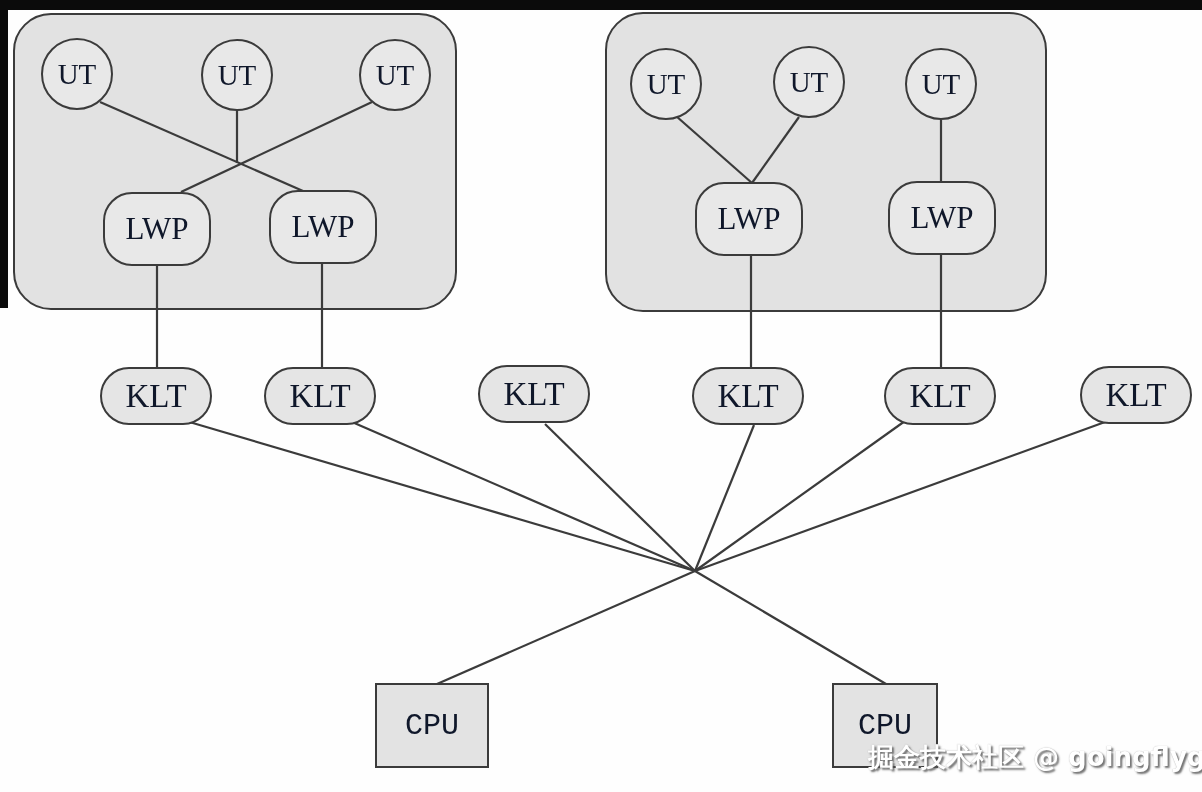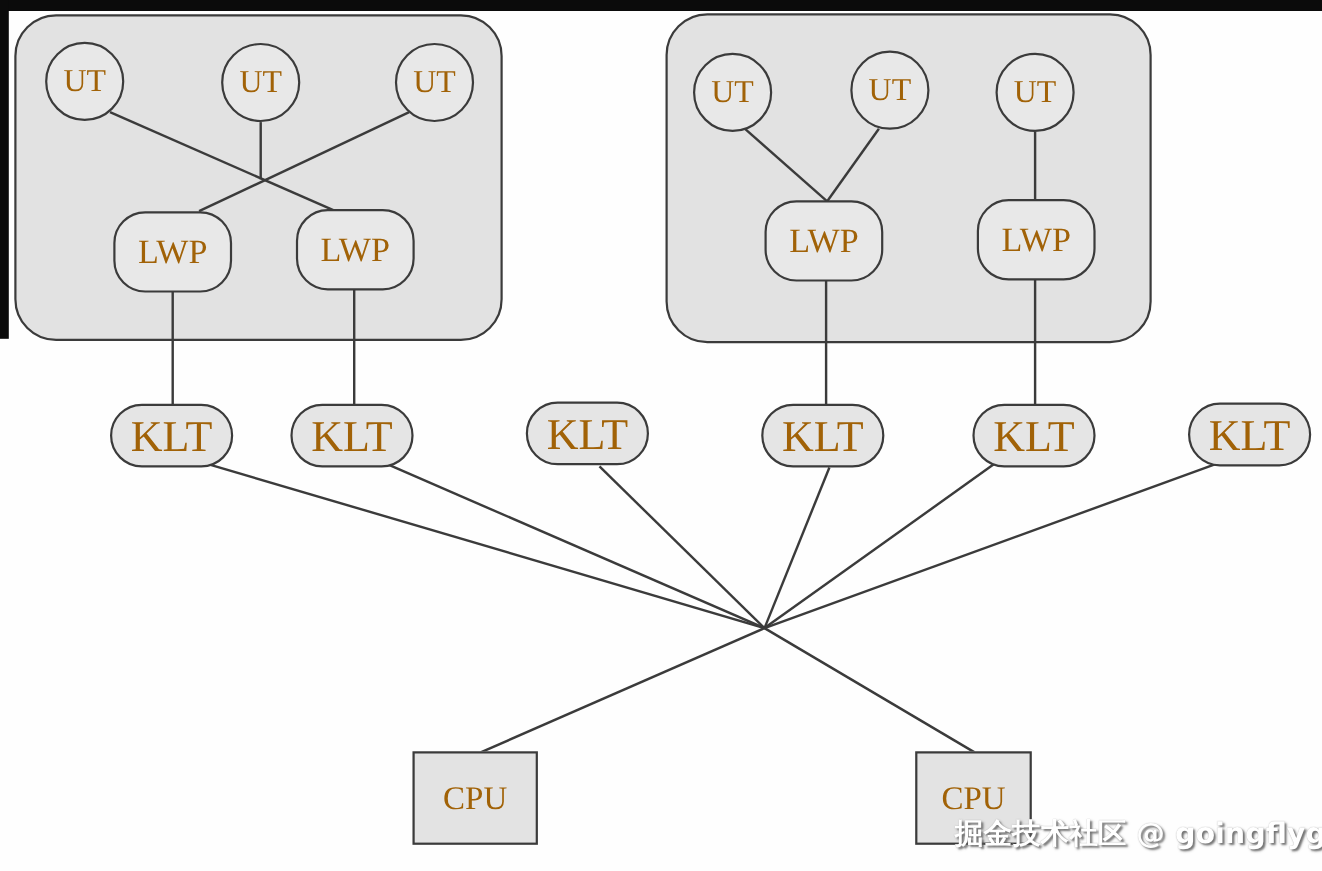--- a/index.html
+++ b/index.html
@@ -40,43 +40,44 @@
     width: 1202px; height: 792px;
   }
   .node {
     position: absolute;
     box-sizing: border-box;
     display: flex;
     align-items: center;
     justify-content: center;
     background: #e8e8e8;
     border: 2.5px solid #3b3b3b;
-    color: #a16207;
+    color: #0f172a;
   }
   .node-circle {
     width: 72px; height: 72px;
     border-radius: 50%;
     font-size: 29px;
   }
   .node-pill {
     width: 108px; height: 74px;
     border-radius: 29px;
     font-size: 31px;
   }
   .node-klt {
     width: 112px; height: 58px;
     border-radius: 29px;
-    font-size: 40px;
+    font-size: 33px;
     background: #e5e5e5;
   }
   .node-rect {
     border-radius: 0;
     font-size: 30px;
     background: #e3e3e3;
     border-width: 2px;
+    font-family: Liberation Mono, monospace;
   }
   .watermark {
     position: absolute;
     left: 868px;
     top: 740px;
     width: 330px;
     font-family: "DejaVu Sans", "Liberation Sans", sans-serif;
     font-size: 26px;
     font-weight: bold;
     color: #ffffff;

